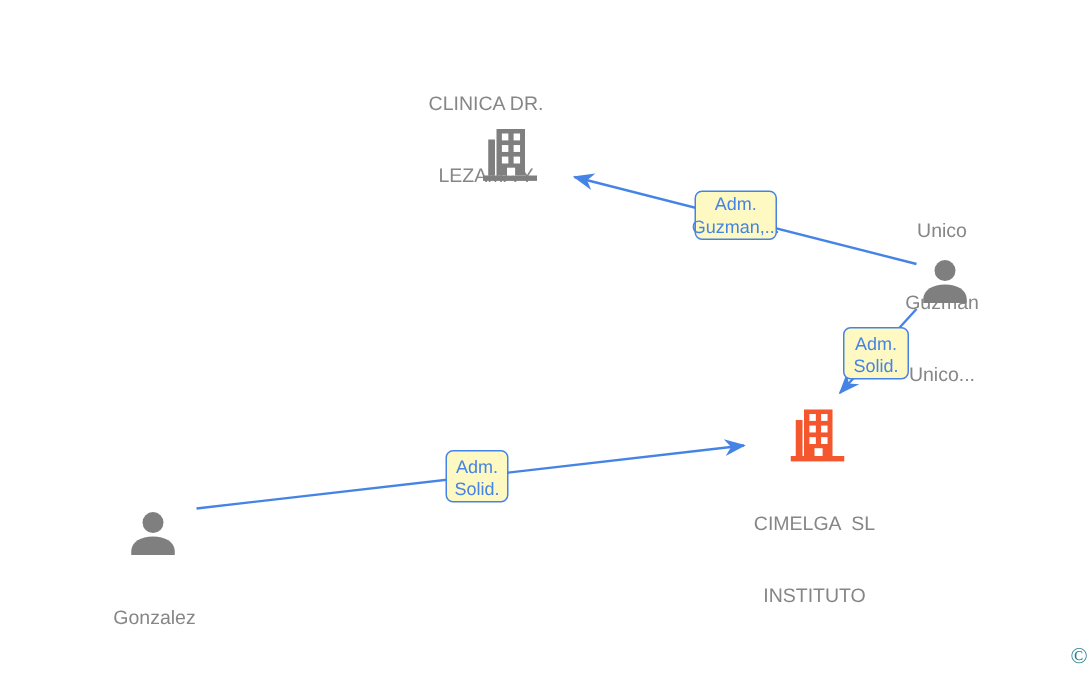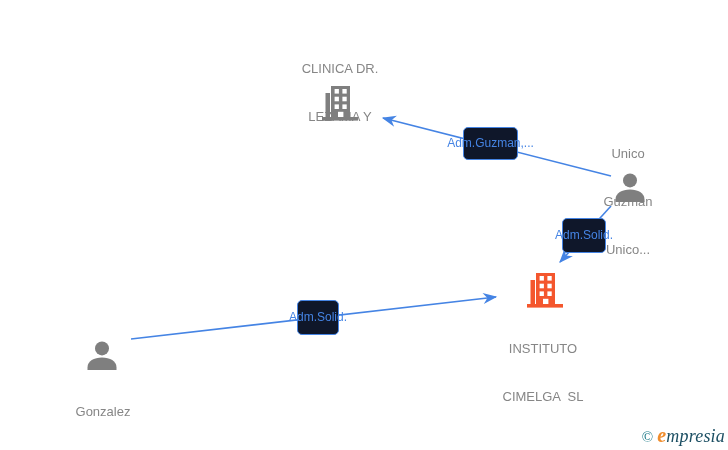--- a/index.html
+++ b/index.html
@@ -38,30 +38,30 @@
   .icon svg{display:block;width:100%;height:100%;}
   .company-icon-gray{color:var(--icon_gray);}
   .company-icon-orange{color:var(--orange);}
   .person-icon{color:var(--icon_gray);}
   .icon .solid{fill:currentColor;}
   .icon .win{fill:#ffffff;}
 
   .edge-label{
     position:absolute;
     box-sizing:border-box;
-    background:#0f172a;
+    background:#fef9c3;
     border:1.6px solid var(--accent);
     border-radius:5px;
     color:var(--accent);
     font-size:12px;
     line-height:15px;
     display:flex;
-    flex-direction:row;
+    flex-direction:column;
     align-items:center;
-    justify-content:center;
+    justify-content:flex-end;
     text-align:center;
   }
 
   .footer-logo{
     position:absolute;
     right:3px;
     bottom:3px;
     display:flex;
     align-items:baseline;
     gap:4px;
@@ -90,21 +90,21 @@
       <marker id="arrowhead" viewBox="0 0 10 8" refX="8.8" refY="4" markerWidth="9.5" markerHeight="8" orient="auto">
         <path d="M0.3,0.3 L9.6,4 L0.3,7.7 L3.1,4 Z"></path>
       </marker>
     </defs>
     <path class="edge" d="M611,176 L383,118" marker-end="url(#arrowhead)"></path>
     <path class="edge" d="M611,206 L560,262" marker-end="url(#arrowhead)"></path>
     <path class="edge" d="M131,339 L496,297" marker-end="url(#arrowhead)"></path>
   </svg>
 
   <div class="node">
-    <div class="node-label" style="left:270px;top:29px;">
+    <div class="node-label" style="left:254px;top:29px;">
       <div>CLINICA DR.</div>
       <div>LEZAMA Y</div>
     </div>
     <span class="icon company-icon-gray" style="left:322px;top:85px;width:36px;height:36px;">
       <svg viewBox="0 0 36 36">
         <rect class="solid" x="9" y="1" width="19" height="31"></rect>
         <rect class="solid" x="3.5" y="8" width="4.5" height="24"></rect>
         <rect class="solid" x="0" y="32" width="36" height="3.6"></rect>
         <rect class="win" x="12.6" y="4" width="4.3" height="4.6"></rect>
         <rect class="win" x="20.4" y="4" width="4.3" height="4.6"></rect>
@@ -140,22 +140,22 @@
         <rect class="win" x="12.6" y="4" width="4.3" height="4.6"></rect>
         <rect class="win" x="20.4" y="4" width="4.3" height="4.6"></rect>
         <rect class="win" x="12.6" y="11.7" width="4.3" height="4.6"></rect>
         <rect class="win" x="20.4" y="11.7" width="4.3" height="4.6"></rect>
         <rect class="win" x="12.6" y="19.4" width="4.3" height="4.6"></rect>
         <rect class="win" x="20.4" y="19.4" width="4.3" height="4.6"></rect>
         <rect class="win" x="16" y="26.8" width="5.4" height="5.2"></rect>
       </svg>
     </span>
     <div class="node-label" style="left:473px;top:309px;">
+      <div>CIMELGA  SL</div>
       <div>INSTITUTO</div>
-      <div>CIMELGA  SL</div>
     </div>
   </div>
 
   <div class="node">
     <span class="icon person-icon" style="left:85px;top:341px;width:34px;height:29px;">
       <svg viewBox="0 0 34 29">
         <circle class="solid" cx="17" cy="7.4" r="7"></circle>
         <path class="solid" d="M2.5,29 v-2.6 c0,-6.2 6.5,-9.8 14.5,-9.8 s14.5,3.6 14.5,9.8 V29 Z"></path>
       </svg>
     </span>
@@ -174,16 +174,15 @@
     <span>Adm.</span>
     <span>Solid.</span>
   </div>
   <div class="edge-label" style="left:297px;top:300px;width:42px;height:35px;">
     <span>Adm.</span>
     <span>Solid.</span>
   </div>
 
   <div class="footer-logo">
     <span class="copy">©</span>
-    <span class="brand"><span class="first">e</span><span class="rest">mpresia</span></span>
   </div>
 
 </div>
 
 </body></html>

